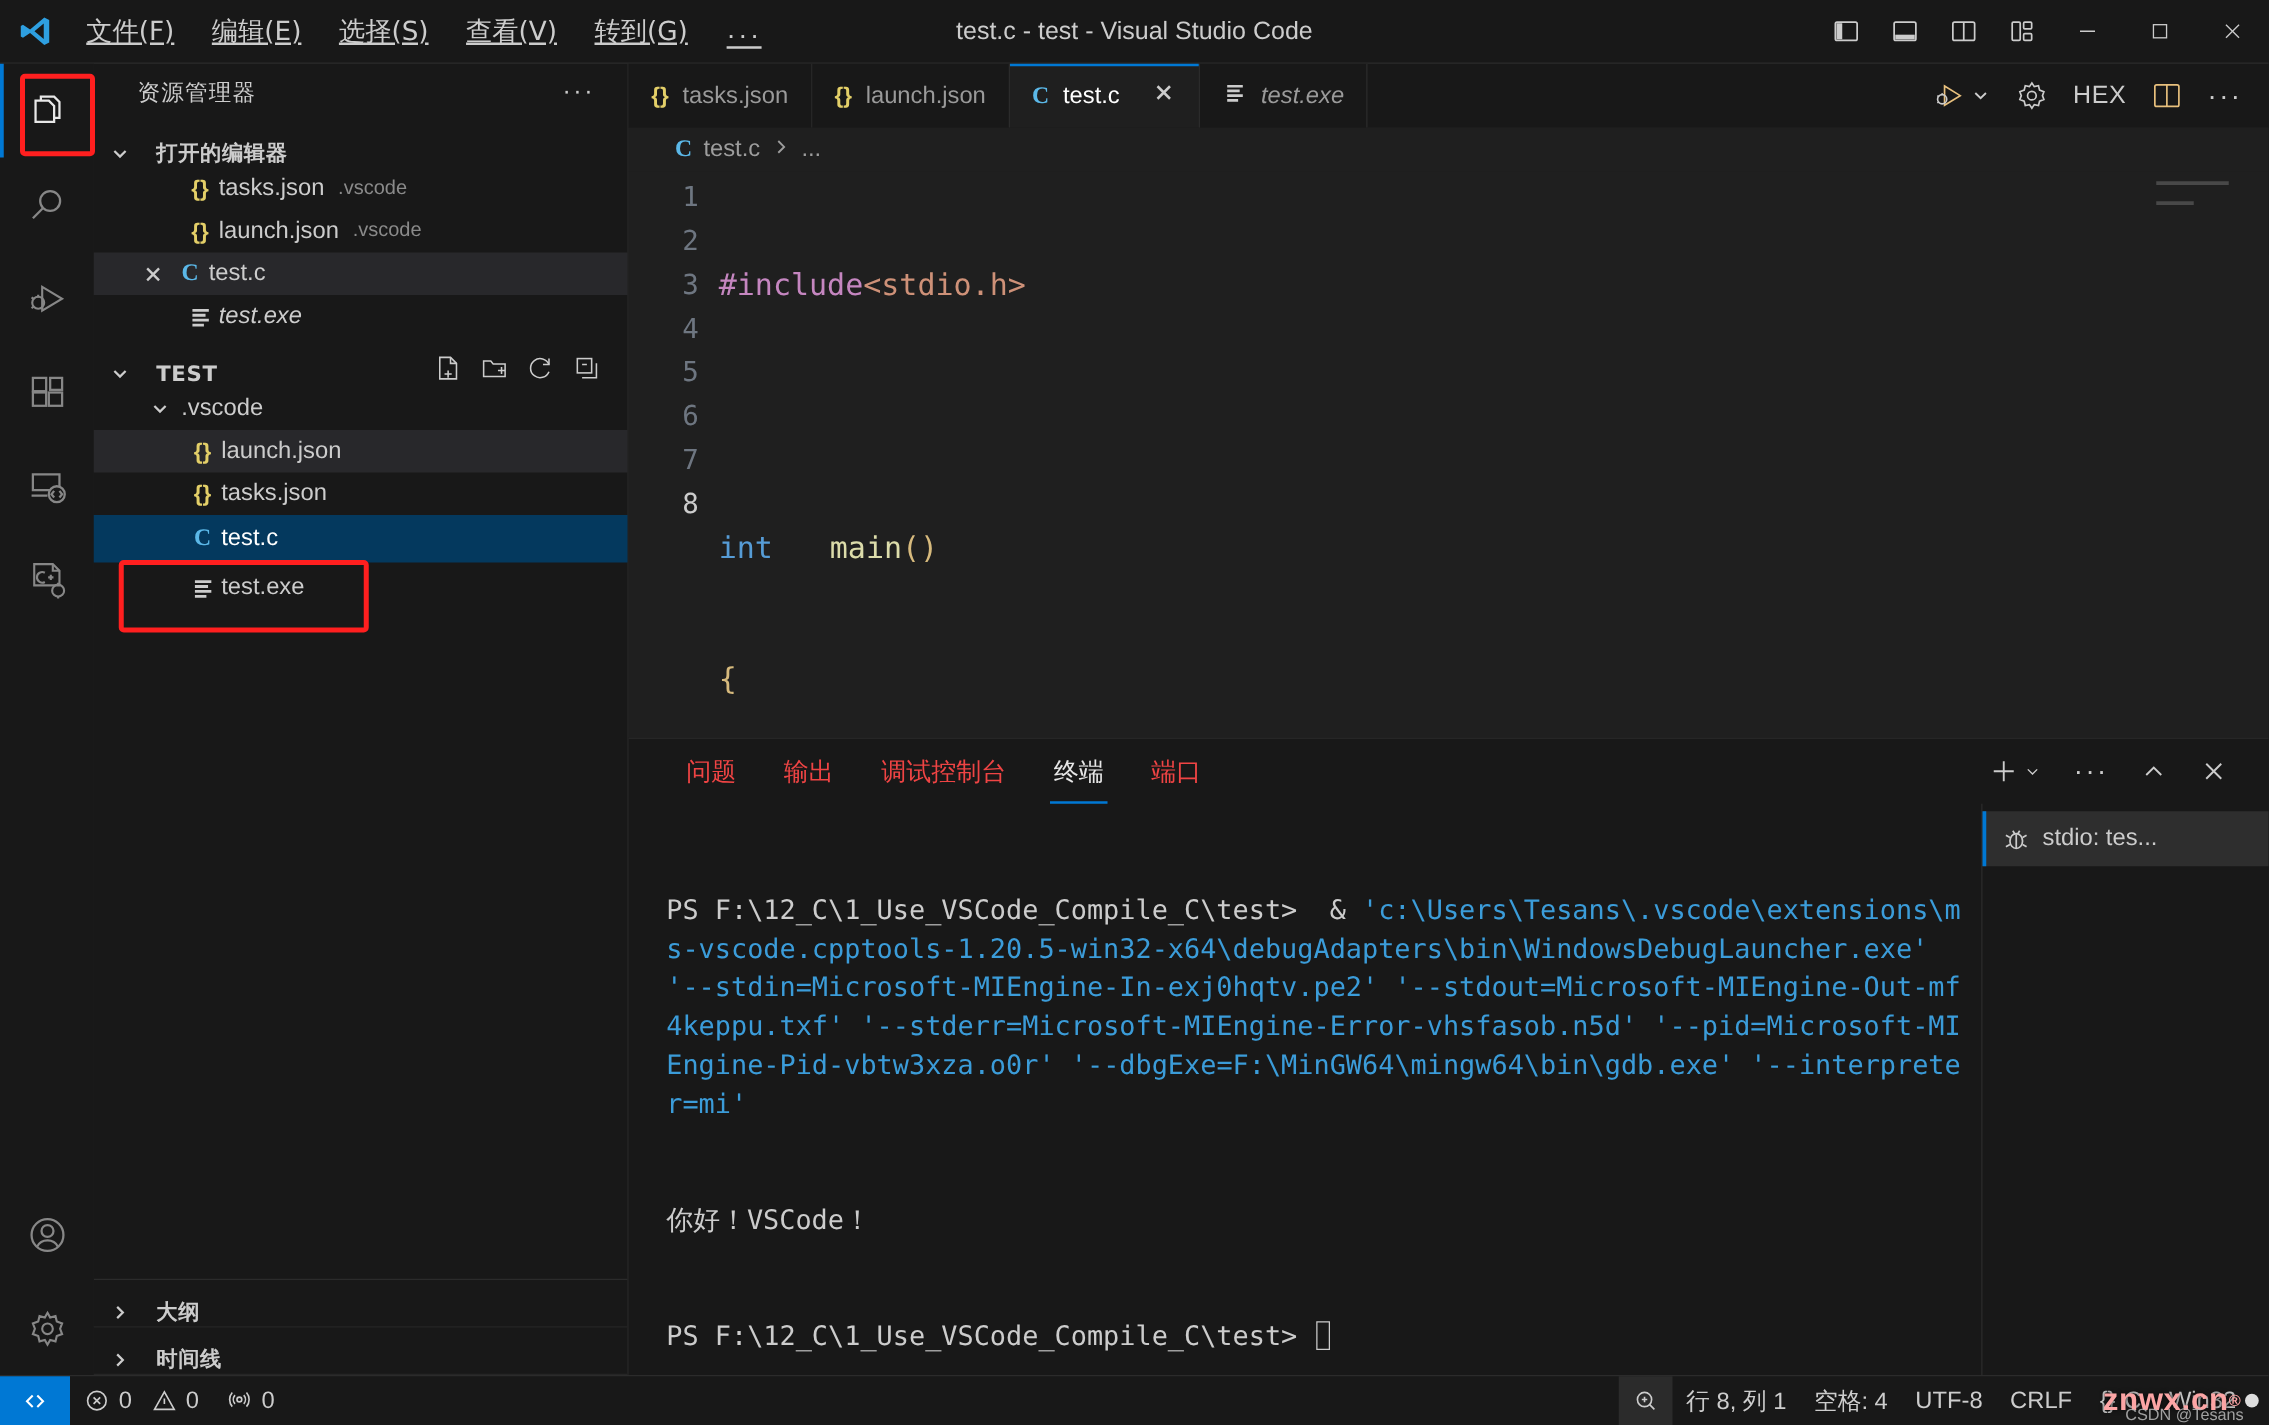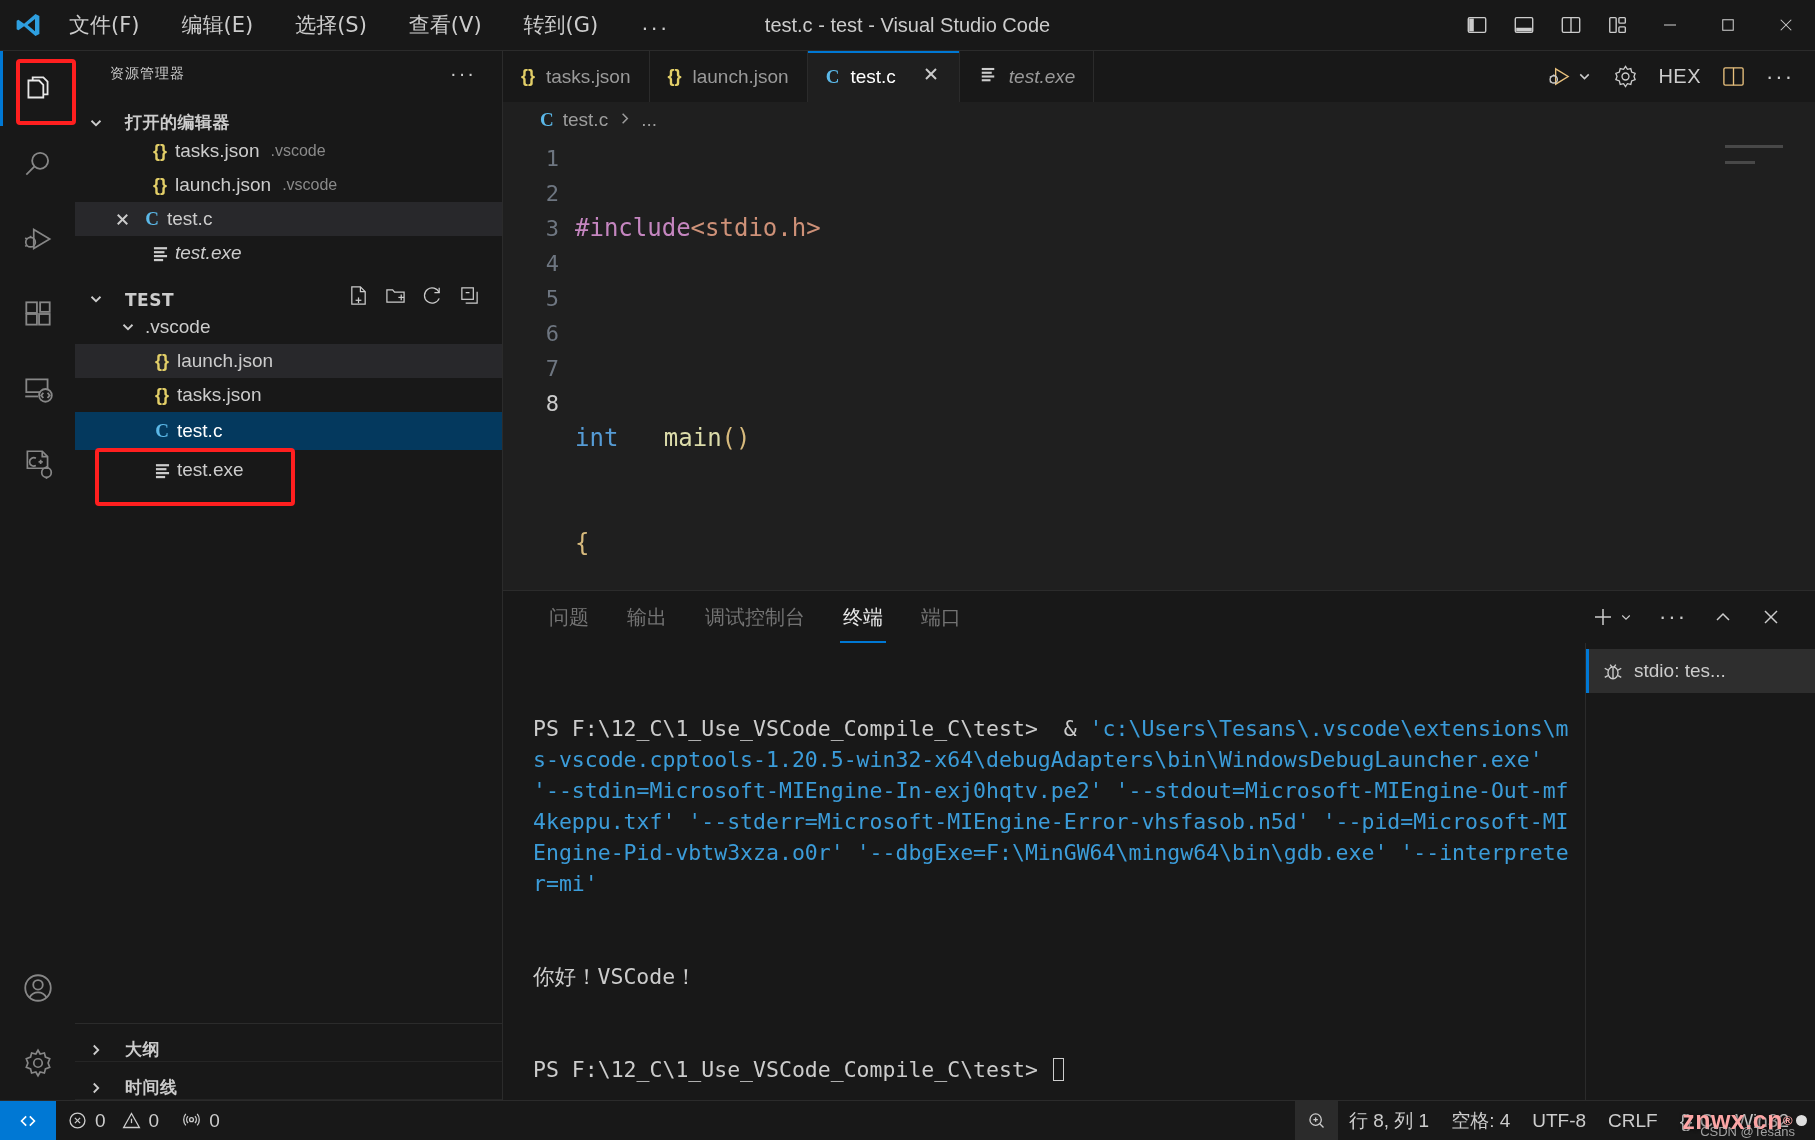--- a/index.html
+++ b/index.html
@@ -12,21 +12,21 @@
   }
   .app { position: relative; width: 1815px; height: 1140px; display: flex; flex-direction: column; background:#1e1e1e; }
 
   
   .titlebar {
     height: 51px; background: #181818; display: flex; align-items: center;
     flex: 0 0 51px; border-bottom: 1px solid #2b2b2b; position: relative;
   }
   .vscode-logo { width: 56px; display:flex; align-items:center; justify-content:center; }
   .vscode-logo svg { width: 28px; height: 28px; }
-  .menu { display: flex; align-items: flex-end; gap: 16px; }
+  .menu { display: flex; align-items: flex-end; gap: 4px; text-decoration: underline; }
   .menu-item {
     padding: 6px 13px; font-size: 21px; color: #cccccc; white-space: nowrap;
     font-family: "DejaVu Sans", sans-serif;
   }
   .menu-more { padding: 4px 14px; font-size: 22px; color: #cccccc; letter-spacing: 2px; }
   .title-center {
     position: absolute; left: 0; right: 0; text-align: center;
     font-size: 20px; color: #cccccc; pointer-events: none;
   }
   .title-right { margin-left: auto; display: flex; align-items: center; height: 100%; z-index: 3; }
@@ -56,21 +56,21 @@
 
   
   .sidebar {
     width: 428px; background: #181818; flex: 0 0 428px; display: flex; flex-direction: column;
     border-right: 1px solid #2b2b2b; min-height: 0;
   }
   .sb-header {
     height: 45px; display: flex; align-items: center; justify-content: space-between;
     padding: 0 18px 0 35px; flex: 0 0 45px;
   }
-  .sb-title { font-size: 14px; color: #cccccc; letter-spacing: 1px; font-family:"DejaVu Sans",sans-serif; }
+  .sb-title { font-size: 18px; color: #cccccc; letter-spacing: 1px; font-family:"DejaVu Sans",sans-serif; }
   .sb-dots { font-size: 20px; color: #cccccc; letter-spacing: 2px; padding: 0 8px; }
 
   .section-header {
     height: 38px; display: flex; align-items: flex-end; padding-left: 10px; gap: 18px;
     font-size: 17px; font-weight: bold; color: #cccccc; letter-spacing: .5px;
     font-family:"DejaVu Sans",sans-serif; position: relative;
   }
   .chev { width: 22px; height: 22px; flex: 0 0 22px; display:flex; align-items:center; justify-content:center; }
   .chev svg { width: 18px; height: 18px; stroke:#cccccc; fill:none; stroke-width:1.6; }
   .section-actions { margin-left: auto; display: flex; gap: 16px; padding-right: 22px; align-items:center; }
@@ -150,21 +150,21 @@
   .minimap div { height: 3px; background: #6a6a6a; margin-bottom: 5px; }
   .editor-scrollbar {
     position: absolute; right: 0; top: 0; width: 14px; bottom: 0; background: transparent;
   }
 
   
   .panel { height: 510px; flex: 0 0 510px; display: flex; flex-direction: column; background: #181818; border-top: 1px solid #2b2b2b; }
   .panel-tabs { height: 52px; flex:0 0 52px; display: flex; align-items: center; padding-left: 30px; gap: 6px; }
   .ptab {
     padding: 0 16px; height: 100%; display: flex; align-items: center; font-size: 20px;
-    color: #737373; position: relative; font-family:"DejaVu Sans",sans-serif;
+    color: #ef4444; position: relative; font-family:"DejaVu Sans",sans-serif;
   }
   .ptab.active { color: #e7e7e7; }
   .ptab.active::after {
     content:''; position: absolute; left: 13px; right: 13px; bottom: 0; height: 2px; background: #0078d4;
   }
   .panel-actions { margin-left: auto; display: flex; align-items: center; gap: 4px; padding-right: 22px; }
   .pa { padding: 7px 10px; display: flex; align-items: center; gap:2px; }
   .pa svg { width: 24px; height: 24px; stroke: #cccccc; fill: none; stroke-width: 1.5; }
   .pa .dots { color:#cccccc; font-size:22px; letter-spacing:2px; }
 

